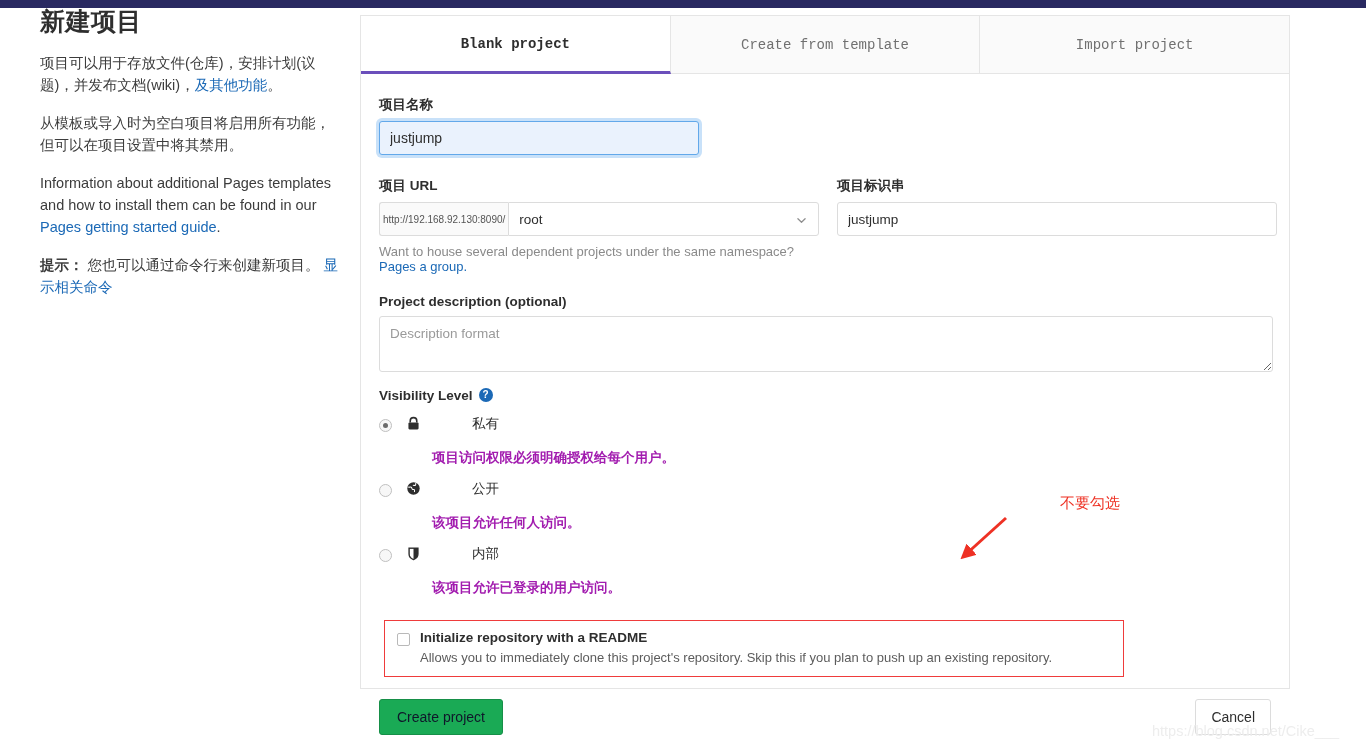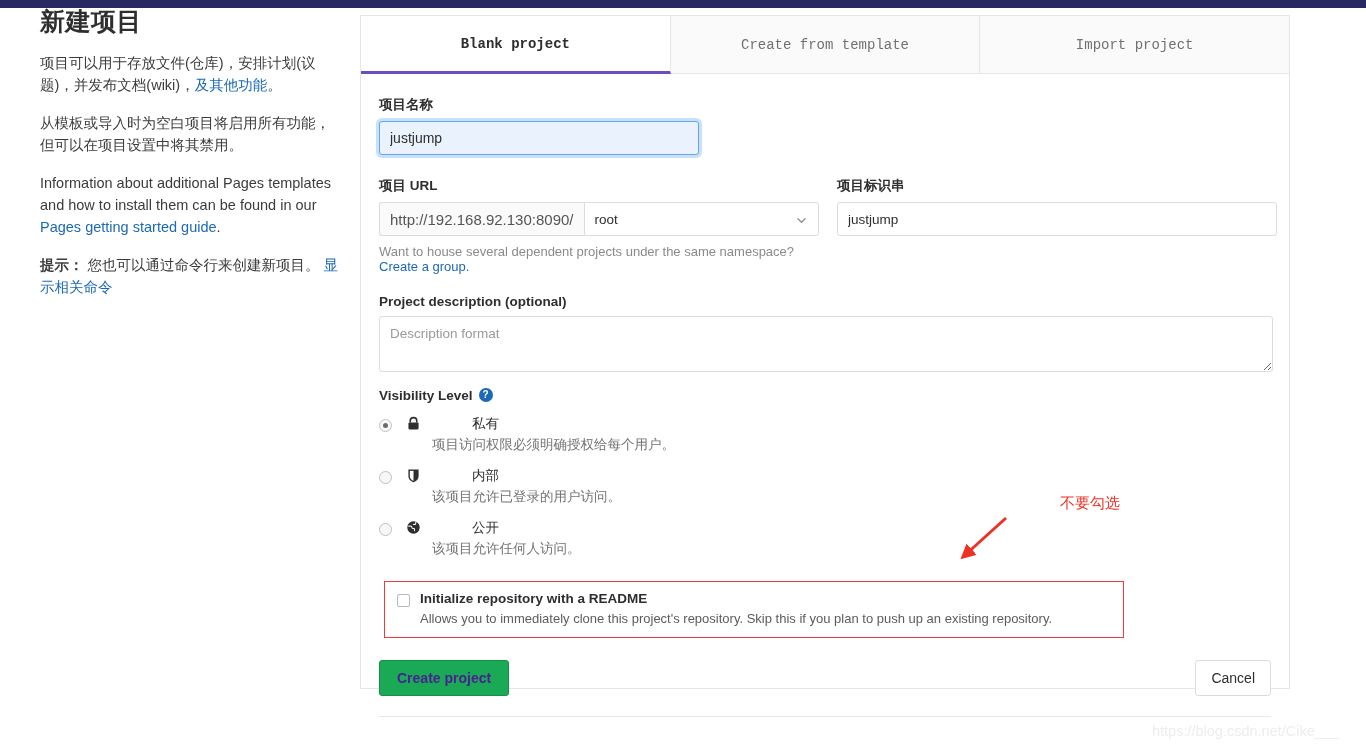--- a/index.html
+++ b/index.html
@@ -77,24 +77,24 @@
     text-decoration: underline wavy #e8342a;
     text-underline-offset:3px;
   }
 
   .row2 { display:flex; gap:0; margin-top:22px; }
   .col-url { width:440px; }
   .col-slug { width:440px; margin-left:18px; }
 
   .url-group { display:flex; width:440px; height:34px; }
   .url-prefix {
-    display:flex; align-items:center; padding:0 10px;
+    display:flex; align-items:center; padding:0 3px;
     background:#fafafa; border:1px solid #dcdcdc; border-right:none;
     border-radius:3px 0 0 3px;
-    font-size:15px; color:#555; white-space:nowrap;
+    font-size:10px; color:#555; white-space:nowrap;
   }
   .ns-select {
     position:relative; flex:1 1 auto;
     border:1px solid #dcdcdc; border-radius:0 3px 3px 0;
     background:#fff; display:flex; align-items:center; padding:0 10px;
     font-size:13.5px; color:#2e2e2e; cursor:pointer;
   }
   .caret {
     position:absolute; right:12px; top:50%; margin-top:-3px;
     width:9px; height:9px;
@@ -131,21 +131,21 @@
     border:1px solid #c0c0c0; background:#f7f7f7;
     margin-top:4px; flex:0 0 13px; position:relative; cursor:pointer;
   }
   .radio.on::after {
     content:""; position:absolute; left:3px; top:3px;
     width:5px; height:5px; border-radius:50%; background:#6b6b6b;
   }
   .vis-icon { width:16px; margin:0 10px 0 14px; flex:0 0 16px; padding-top:1px; }
   .vis-txt { font-size:13.5px; }
   .vis-title { color:#2e2e2e; line-height:18px;margin-left:40px; }
-  .vis-sub { color:#737373; line-height:20px; margin-top:2px; }
+  .vis-sub { color:#a21caf; line-height:20px; margin-top:15px;font-weight:bold; }
 
   
   .readme-box {
     margin-top:22px; margin-left:5px; width:740px;
     border:1px solid #ef3b3b; padding:9px 12px 11px 12px;
     display:flex;
   }
   .checkbox {
     width:13px; height:13px; border:1px solid #b9b9b9; background:#fff;
     border-radius:2px; flex:0 0 13px; margin-top:3px; cursor:pointer;
@@ -154,23 +154,23 @@
   .readme-title { font-size:13.5px; font-weight:bold; color:#2e2e2e; }
   .readme-sub { font-size:13px; color:#5c5c5c; margin-top:5px; }
 
   
   .actions {
     margin-top:22px; display:flex; align-items:center;
     justify-content:space-between; padding-bottom:20px;
     border-bottom:1px solid #e9e9e9;
   }
   .btn-create {
-    background:#1aaa55; color:#4c1d95; border:1px solid #168f48;
+    background:#1aaa55; color:#0f172a; border:1px solid #168f48;
     border-radius:3px; padding:9px 17px; font-size:14px;
-    font-family:inherit; cursor:pointer;font-weight:bold;
+    font-family:inherit; cursor:pointer;
   }
   .btn-cancel {
     background:#fff; color:#2e2e2e; border:1px solid #dcdcdc;
     border-radius:3px; padding:9px 15px; font-size:14px;
     font-family:inherit; cursor:pointer;margin-left:32px;
   }
 
   
   .anno-text {
     position:absolute; left:1060px; top:494px;
@@ -229,21 +229,21 @@
           <label class="flabel">项目 URL</label>
           <div class="url-group">
             <div class="url-prefix">http://192.168.92.130:8090/</div>
             <div class="ns-select">
               <span>root</span>
               <svg class="caret" viewBox="0 0 10 10">
                 <path d="M1 3 L5 7 L9 3" fill="none" stroke="#8f8f8f" stroke-width="1.4" stroke-linecap="round" stroke-linejoin="round"></path>
               </svg>
             </div>
           </div>
-          <div class="helper"><span>Want to house several dependent projects under the same namespace? </span><a href="#" class="lnk">Create a group.</a></div>
+          <div class="helper"><span>Want to house several dependent projects under the same namespace? </span><a href="#" class="lnk">Pages a group.</a></div>
         </div>
 
         <div class="col-slug">
           <label class="flabel">项目标识串</label>
           <input class="slug-input" type="text" value="justjump" style="">
         </div>
       </div>
 
       <div class="desc-block">
         <label class="flabel">Project description (optional)</label>
@@ -259,50 +259,50 @@
         <div class="radio on"></div>
         <div class="vis-icon">
           <svg viewBox="0 0 16 16" width="15" height="15">
             <path d="M4.5 7V5.2a3.5 3.5 0 017 0V7" fill="none" stroke="#2e2e2e" stroke-width="1.7"></path>
             <rect x="2.6" y="6.9" width="10.8" height="7.4" rx="1.2" fill="#2e2e2e"></rect>
           </svg>
         </div>
         <div class="vis-txt">
           <div class="vis-title">私有</div>
           <div class="vis-sub">项目访问权限必须明确授权给每个用户。</div>
+        </div>
+      </div>
+
+      <div class="vis-opt">
+        <div class="radio"></div>
+        <div class="vis-icon">
+          <svg viewBox="0 0 16 16" width="15" height="15">
+            <circle cx="8" cy="8" r="6.6" fill="#2e2e2e"></circle>
+            <path d="M2 6.3c1.5.8 2.4-.3 3.6.4.9.5.3 1.6 1.2 2.1.9.5 1.6-.2 2.2.6.5.7-.4 1.5.2 2.3" fill="none" stroke="#ffffff" stroke-width="1.1"></path>
+            <path d="M10.6 2.2c-.7.9.3 1.6-.6 2.3-.9.7-1.9-.4-2.6.4" fill="none" stroke="#ffffff" stroke-width="1.1"></path>
+          </svg>
+        </div>
+        <div class="vis-txt">
+          <div class="vis-title">公开</div>
+          <div class="vis-sub">该项目允许任何人访问。</div>
         </div>
       </div>
 
       <div class="vis-opt">
         <div class="radio"></div>
         <div class="vis-icon">
           <svg viewBox="0 0 16 16" width="15" height="15">
             <path d="M3.2 2.2h9.6v6.2c0 3.1-2.3 5-4.8 6.1-2.5-1.1-4.8-3-4.8-6.1z" fill="#2e2e2e"></path>
             <path d="M8 2.6v11.4c-2.2-1-4.3-2.7-4.3-5.6V2.6z" fill="#ffffff"></path>
             <path d="M3.2 2.2h9.6v6.2c0 3.1-2.3 5-4.8 6.1-2.5-1.1-4.8-3-4.8-6.1z" fill="none" stroke="#2e2e2e" stroke-width="1.3"></path>
           </svg>
         </div>
         <div class="vis-txt">
           <div class="vis-title">内部</div>
           <div class="vis-sub">该项目允许已登录的用户访问。</div>
-        </div>
-      </div>
-
-      <div class="vis-opt">
-        <div class="radio"></div>
-        <div class="vis-icon">
-          <svg viewBox="0 0 16 16" width="15" height="15">
-            <circle cx="8" cy="8" r="6.6" fill="#2e2e2e"></circle>
-            <path d="M2 6.3c1.5.8 2.4-.3 3.6.4.9.5.3 1.6 1.2 2.1.9.5 1.6-.2 2.2.6.5.7-.4 1.5.2 2.3" fill="none" stroke="#ffffff" stroke-width="1.1"></path>
-            <path d="M10.6 2.2c-.7.9.3 1.6-.6 2.3-.9.7-1.9-.4-2.6.4" fill="none" stroke="#ffffff" stroke-width="1.1"></path>
-          </svg>
-        </div>
-        <div class="vis-txt">
-          <div class="vis-title">公开</div>
-          <div class="vis-sub">该项目允许任何人访问。</div>
         </div>
       </div>
 
       <div class="readme-box">
         <div class="checkbox"></div>
         <div class="readme-txt">
           <div class="readme-title">Initialize repository with a README</div>
           <div class="readme-sub">Allows you to immediately clone this project's repository. Skip this if you plan to push up an existing repository.</div>
         </div>
       </div>

